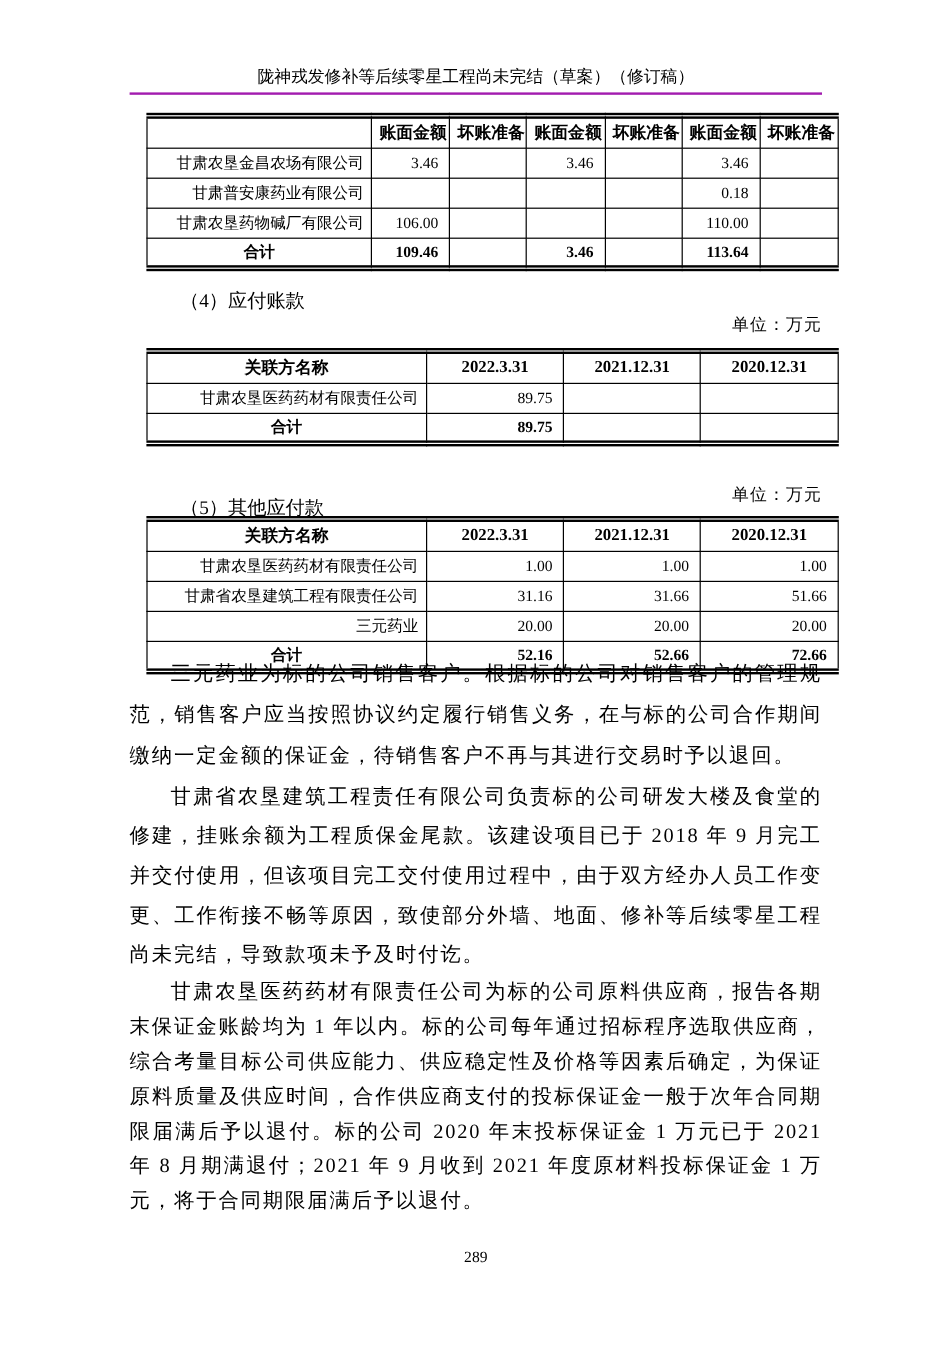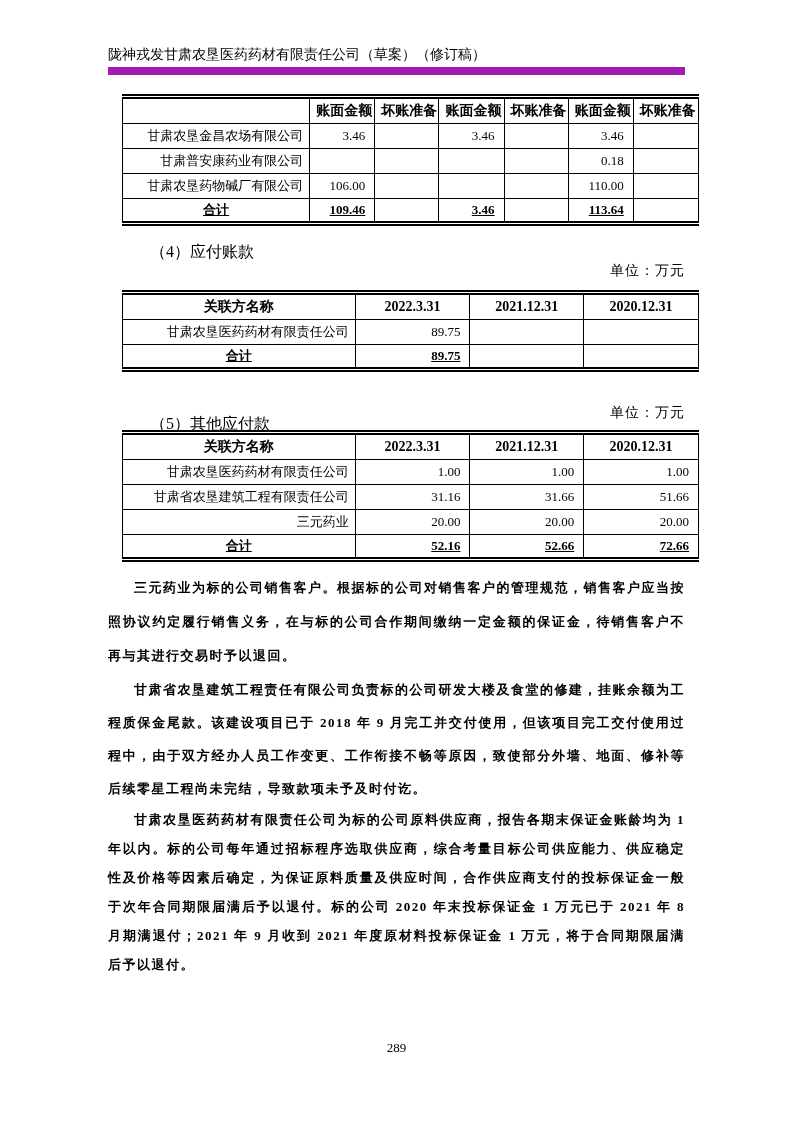--- a/index.html
+++ b/index.html
@@ -6,66 +6,66 @@
   html,body { background:#ffffff; }
   body {
     width:793px; height:1122px; position:relative; overflow:hidden;
     font-family:"Liberation Serif","DejaVu Serif",serif;
     color:#000;
   }
   .abs { position:absolute; left:108px; width:577px; }
 
   
   .page-header {
-    top:46px; display:flex; justify-content:flex-start; align-items:flex-end;
+    top:56px; display:flex; justify-content:center; align-items:flex-end;
     font-size:14px; line-height:18px; padding-bottom:3px;
-    border-bottom:8px solid #a21caf;
+    border-bottom:2px solid #a21caf;
   }
 
   
   table {
     border-collapse:collapse; table-layout:fixed; width:557px; margin-left:14px;
     border-top:5px double #000; border-bottom:5px double #000;
     font-size:13px;
   }
   td, th { border:1px solid #000; height:25px; padding:1px 6px; overflow:hidden; white-space:nowrap; }
   th { font-weight:bold; text-align:center; font-size:14px; height:27px; }
   td.name  { text-align:right; }
   td.num   { text-align:right; padding-right:9px; font-family:"Liberation Serif","DejaVu Serif",serif; }
-  tr.total td { font-weight:bold;text-decoration:underline; }
+  tr.total td { font-weight:bold; }
   tr.total td.name { text-align:center; }
 
   .t1 { top:94px; }
   .t2 { top:290px; }
   .t3 { top:430px; }
 
   .section-heading { font-size:16px; line-height:20px; padding-left:42px;font-family:Liberation Serif, serif; }
   .h4 { top:242px; }
   .h5 { top:382px;margin-top:32px; }
 
   .unit-label { font-size:14px; text-align:right; letter-spacing:1px; }
   .u1 { top:262px; }
   .u2 { top:404px; }
 
   
-  .paragraphs { top:571px; font-weight:bold; font-size:13px; letter-spacing:1.5px;
+  .paragraphs { top:545px; font-weight:normal; font-size:17px; letter-spacing:1.5px;
                 text-align:justify; }
   .paragraphs p { text-indent:2em; }
   .p1 { line-height:34px; }
   .p2 { line-height:33px; }
   .p3 { line-height:29px; }
 
   .page-number { top:1040px; text-align:center; font-size:13px; }
 </style>
 </head>
 <body>
 
 <div class="abs page-header">
   <span>陇神戎发</span>
-  <span>甘肃农垦医药药材有限责任公司（草案）（修订稿）</span>
+  <span>修补等后续零星工程尚未完结（草案）（修订稿）</span>
 </div>
 
 <table class="abs t1">
   <colgroup>
       <col style="width:181px">
       <col style="width:63px">
       <col style="width:62px">
       <col style="width:63px">
       <col style="width:62px">
       <col style="width:63px">

